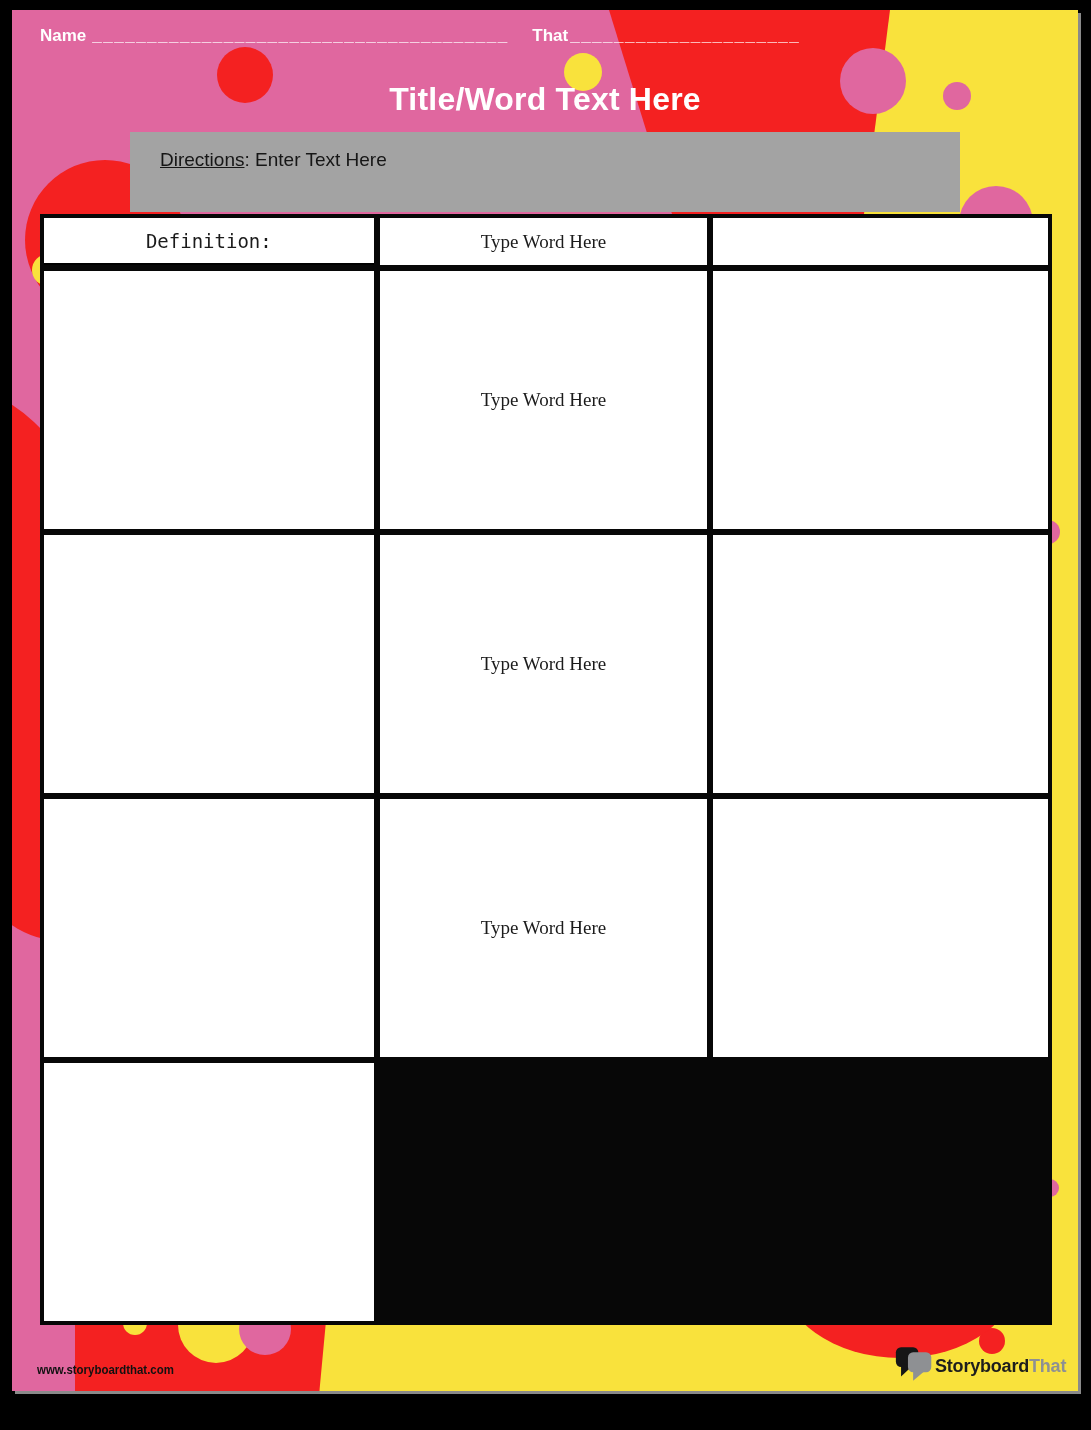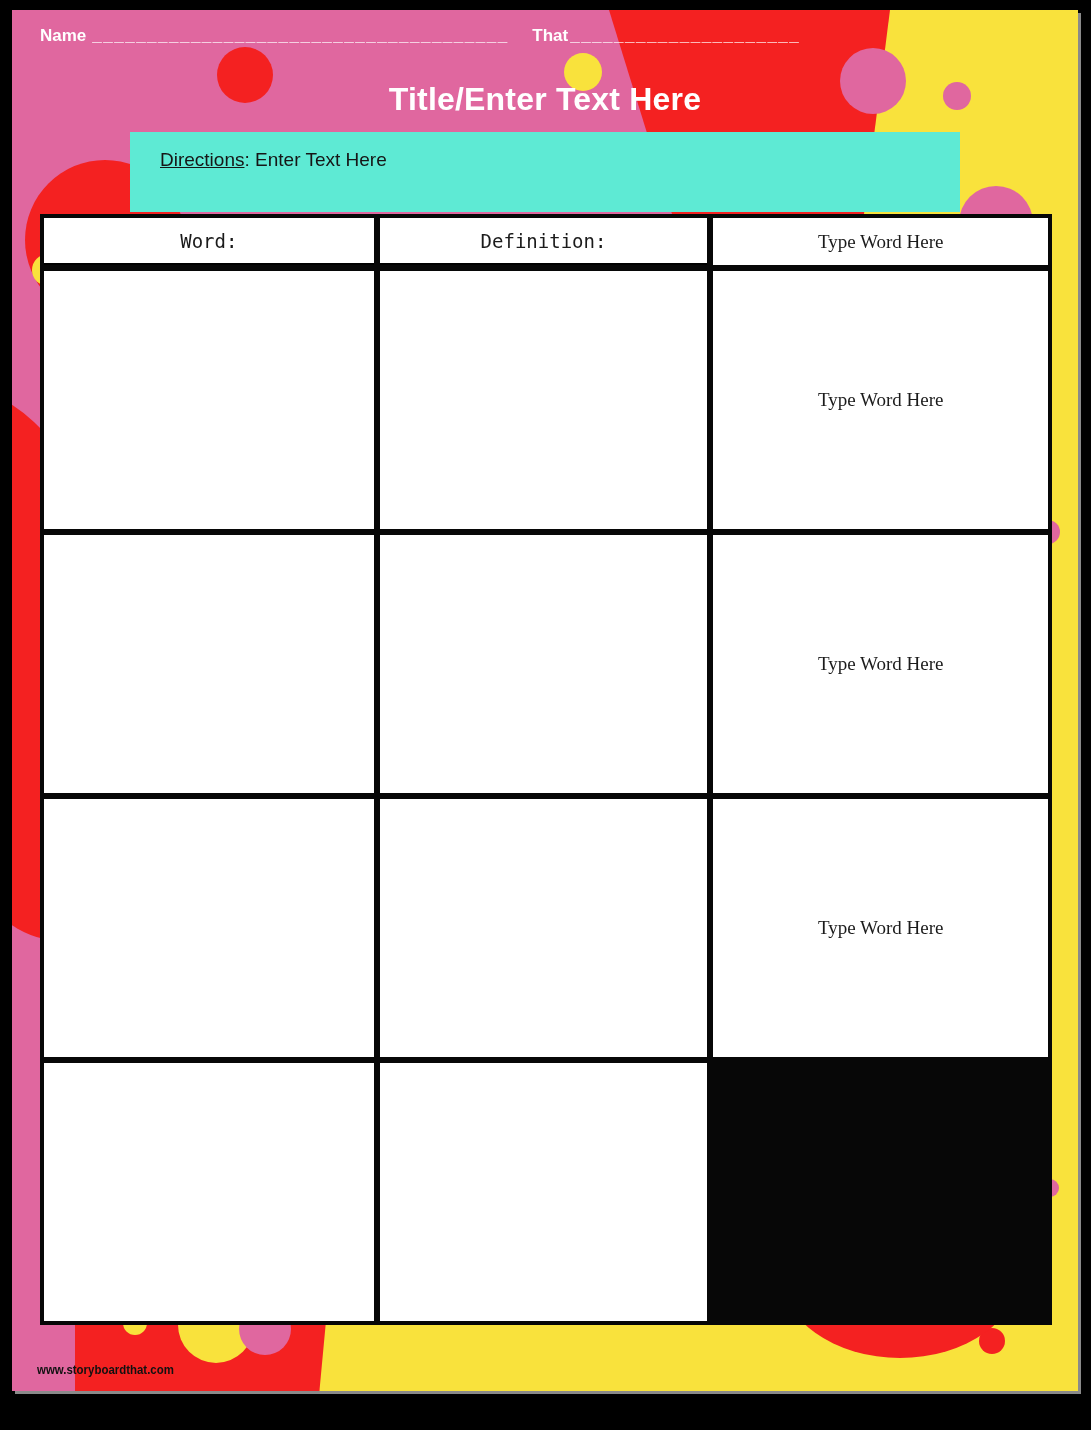--- a/index.html
+++ b/index.html
@@ -36,21 +36,21 @@
 
   
   .name-row{left:28px;top:16px;right:20px;display:flex;align-items:baseline;color:#fff;
     font-weight:bold;font-size:17px;white-space:pre;}
   .fill-line{letter-spacing:1.5px;overflow:hidden;font-weight:bold;}
   .name-line{width:432px;margin-left:6px;}
   .date-label{margin-left:8px;}
   .date-line{width:240px;margin-left:2px;}
   .title{left:0;top:71px;width:1066px;text-align:center;color:#fff;
     font-size:32px;font-weight:bold;letter-spacing:.2px;}
-  .dirbox{left:118px;top:122px;width:830px;height:80px;background:#5eead4;}
+  .dirbox{left:118px;top:122px;width:830px;height:80px;background:#a3a3a3;}
   .dirtext{position:absolute;left:30px;top:17px;font-size:19px;color:#161616;}
   .dirtext .u{text-decoration:underline;}
 
   
   .vtable{left:28px;top:204px;width:1012px;background:#070707;display:grid;
     grid-template-columns:333fr 331fr 338fr;grid-template-rows:47px 258px 258px 258px 258px;
     gap:6px;padding:4px;box-sizing:border-box;}
   .cell{background:#fff;display:flex;align-items:center;justify-content:center;
     color:#1b1b1b;overflow:hidden;}
   .hdr{font-family:"DejaVu Sans Mono",monospace;font-size:19px;border-bottom:2px solid #000;}
@@ -89,43 +89,53 @@
     <div class="circ poke-red-dot"></div>
     <div class="corner-red abs"></div>
 
     <div class="abs name-row">
       <span>Name</span>
       <span class="fill-line name-line">______________________________________</span>
       <span class="date-label">That</span>
       <span class="fill-line date-line">_____________________</span>
     </div>
 
-    <div class="abs title">Title/Enter Text Here</div>
+    <div class="abs title">Title/Word Text Here</div>
 
     <div class="abs dirbox">
       <div class="dirtext"><span class="u">Directions</span><span>: Enter Text Here</span></div>
     </div>
 
     <div class="abs vtable">
-      <div class="cell hdr">Word:</div>
       <div class="cell hdr">Definition:</div>
 
       <div class="cell wordcell">Type Word Here</div>
       <div class="cell"></div>
       <div class="cell"></div>
 
       <div class="cell wordcell">Type Word Here</div>
       <div class="cell"></div>
       <div class="cell"></div>
 
       <div class="cell wordcell">Type Word Here</div>
       <div class="cell"></div>
       <div class="cell"></div>
 
       <div class="cell wordcell">Type Word Here</div>
       <div class="cell"></div>
       <div class="cell"></div>
     </div>
 
     <div class="abs site">www.storyboardthat.com</div>
+    <div class="abs logo">
+      <span>
+        <svg width="38" height="36" viewBox="0 0 44 41">
+          <rect x="1" y="1" width="26" height="23" rx="6" fill="#161616"></rect>
+          <path d="M7 20 L7 35 L21 22 Z" fill="#161616"></path>
+          <rect x="15" y="7" width="27" height="23" rx="6" fill="#8e9093"></rect>
+          <path d="M21 27 L21 40 L34 29 Z" fill="#8e9093"></path>
+        </svg>
+      </span>
+      <span class="logo-text"><span class="b1">Storyboard</span><span class="b2">That</span></span>
+    </div>
 
   </div>
 </div>
 
 </body></html>

